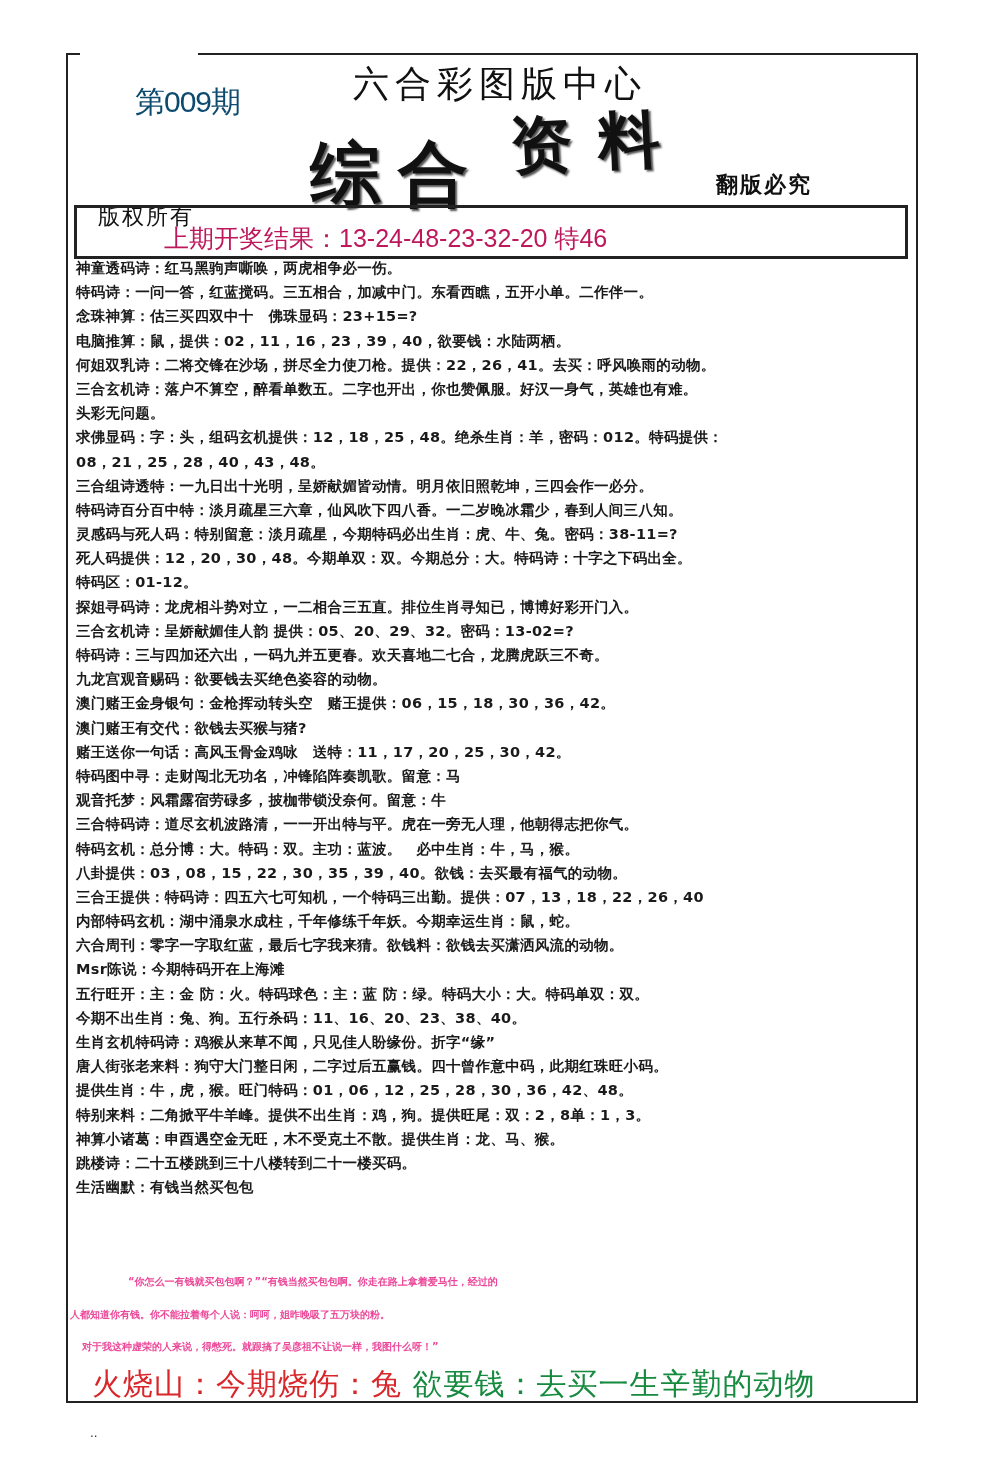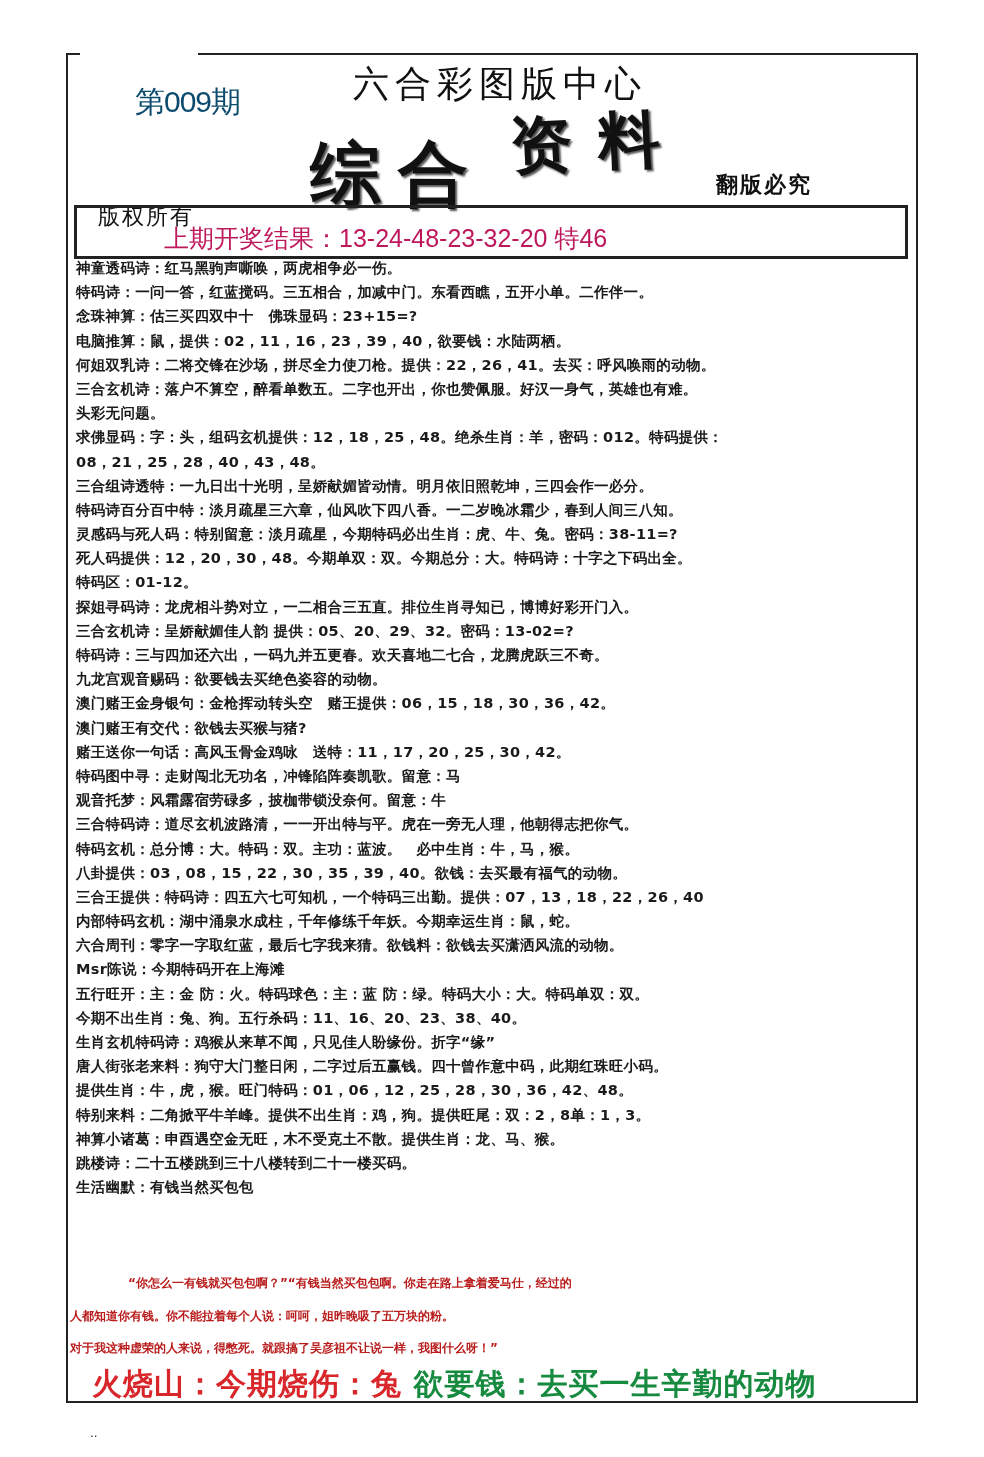--- a/index.html
+++ b/index.html
@@ -23,23 +23,23 @@
            letter-spacing: 2px; font-family: "DejaVu Serif", serif; margin-top: 32px; }
   .copyright-right { position: absolute; left: 716px; top: 170px; font-size: 22px; font-weight: bold;
            letter-spacing: 2px; font-family: "DejaVu Serif", serif; }
   .result-box { position: absolute; left: 74px; top: 205px; width: 834px; height: 54px;
            border: 3px solid #222; box-sizing: border-box; }
   .result-text { position: absolute; left: 164px; top: 222px; font-size: 25px; color: #be185d;
            font-family: "Liberation Sans", sans-serif; white-space: nowrap; }
   .content { position: absolute; left: 76px; top: 256px; width: 840px; }
   .line { height: 24.2px; line-height: 24.2px; font-size: 14.5px; white-space: nowrap;
           font-weight: bold; color: #1a1a1a; letter-spacing: 0.3px; }
-  .story { position: absolute; left: 70px; width: 840px; font-size: 12px; font-weight: bold;
-           color: #b91c1c; white-space: nowrap; }
-  .footer { position: absolute; left: 92px; top: 1364px; font-size: 30px; font-weight: bold;
+  .story { position: absolute; left: 70px; width: 840px; font-size: 10px; font-weight: bold;
+           color: #ec4899; white-space: nowrap; }
+  .footer { position: absolute; left: 92px; top: 1364px; font-size: 30px; font-weight: normal;
            font-family: "DejaVu Serif", serif; white-space: nowrap; letter-spacing: 1px; }
   .footer .red { color: #d8262a; }
   .footer .green { color: #168a3e; }
   .dots { position: absolute; left: 90px; top: 1426px; font-size: 12px; color: #333; }
 </style>
 </head>
 <body>
 
 <div class="frame"></div>
 <div class="frame-gap"></div>
@@ -93,20 +93,20 @@
   <div class="line">唐人街张老来料：狗守大门整日闲，二字过后五赢钱。四十曾作意中码，此期红珠旺小码。</div>
   <div class="line">提供生肖：牛，虎，猴。旺门特码：01，06，12，25，28，30，36，42、48。</div>
   <div class="line">特别来料：二角掀平牛羊峰。提供不出生肖：鸡，狗。提供旺尾：双：2，8单：1，3。</div>
   <div class="line">神算小诸葛：申酉遇空金无旺，木不受克土不散。提供生肖：龙、马、猴。</div>
   <div class="line">跳楼诗：二十五楼跳到三十八楼转到二十一楼买码。</div>
   <div class="line">生活幽默：有钱当然买包包</div>
 </div>
 
 <div class="story" style="left:128px; top:1275px;">“你怎么一有钱就买包包啊？”“有钱当然买包包啊。你走在路上拿着爱马仕，经过的</div>
 <div class="story" style="top:1308px;">人都知道你有钱。你不能拉着每个人说：呵呵，姐昨晚吸了五万块的粉。</div>
-<div class="story" style="top:1340px;">对于我这种虚荣的人来说，得憋死。就跟搞了吴彦祖不让说一样，我图什么呀！”</div>
+<div class="story" style="top:1340px;margin-left:12px;">对于我这种虚荣的人来说，得憋死。就跟搞了吴彦祖不让说一样，我图什么呀！”</div>
 
 <div class="footer">
   <span class="red">火烧山：今期烧伤：兔</span>
   <span class="green">欲要钱：去买一生辛勤的动物</span>
 </div>
 
 <div class="dots">..</div>
 
 </body></html>

